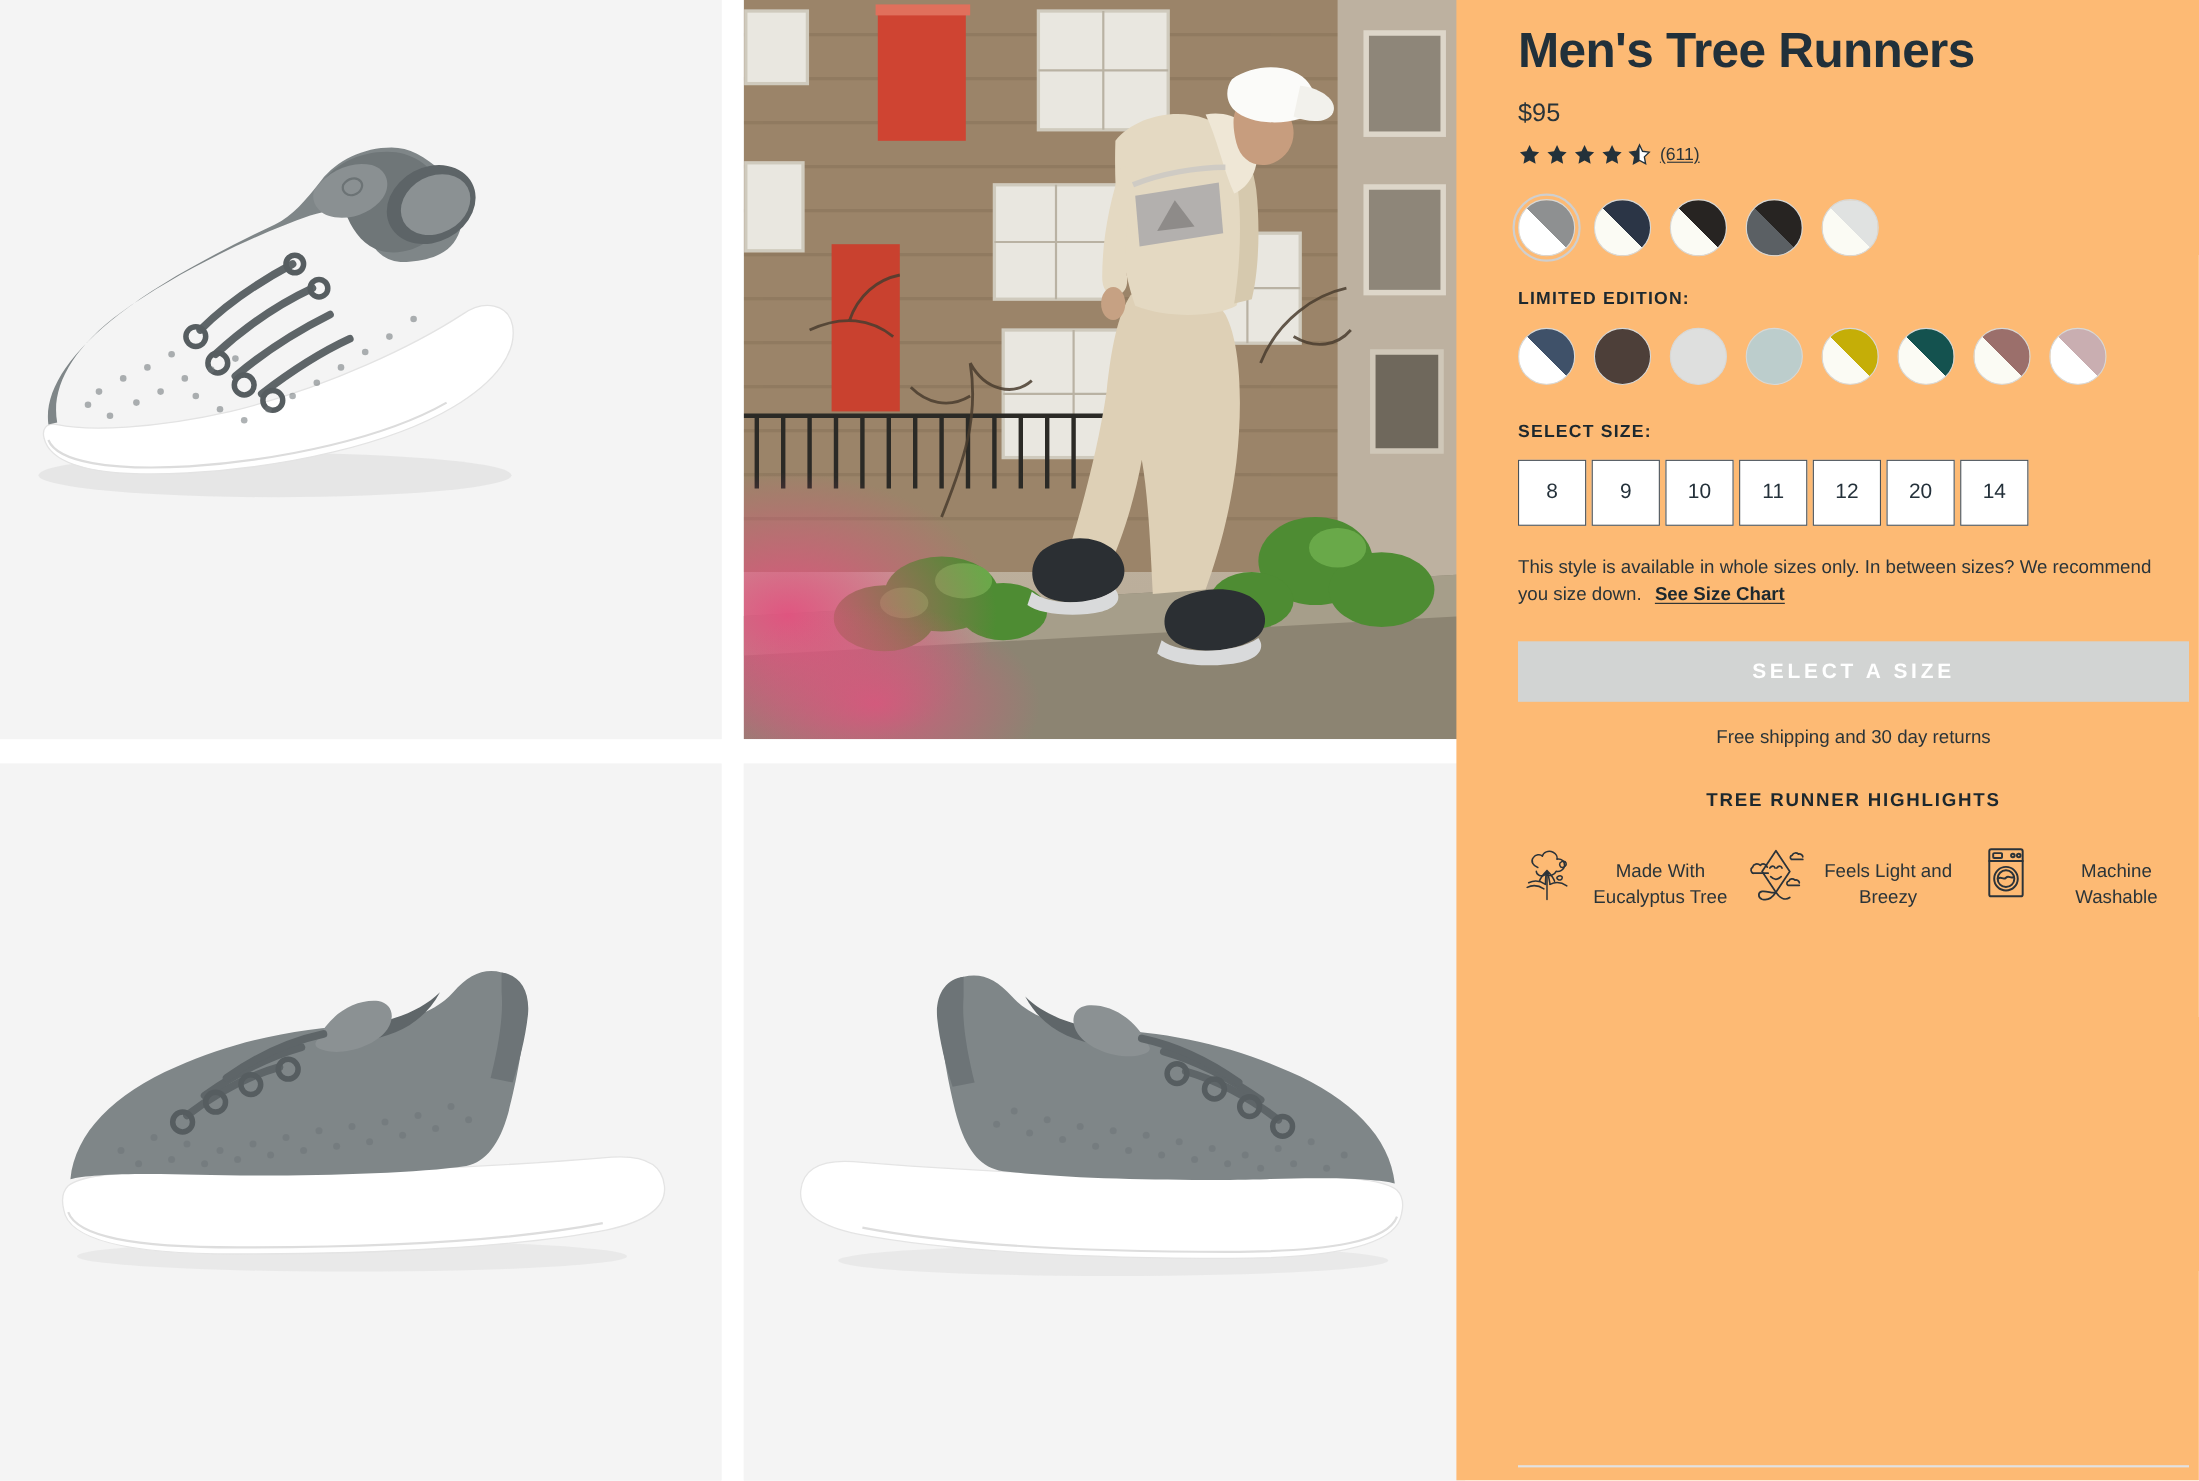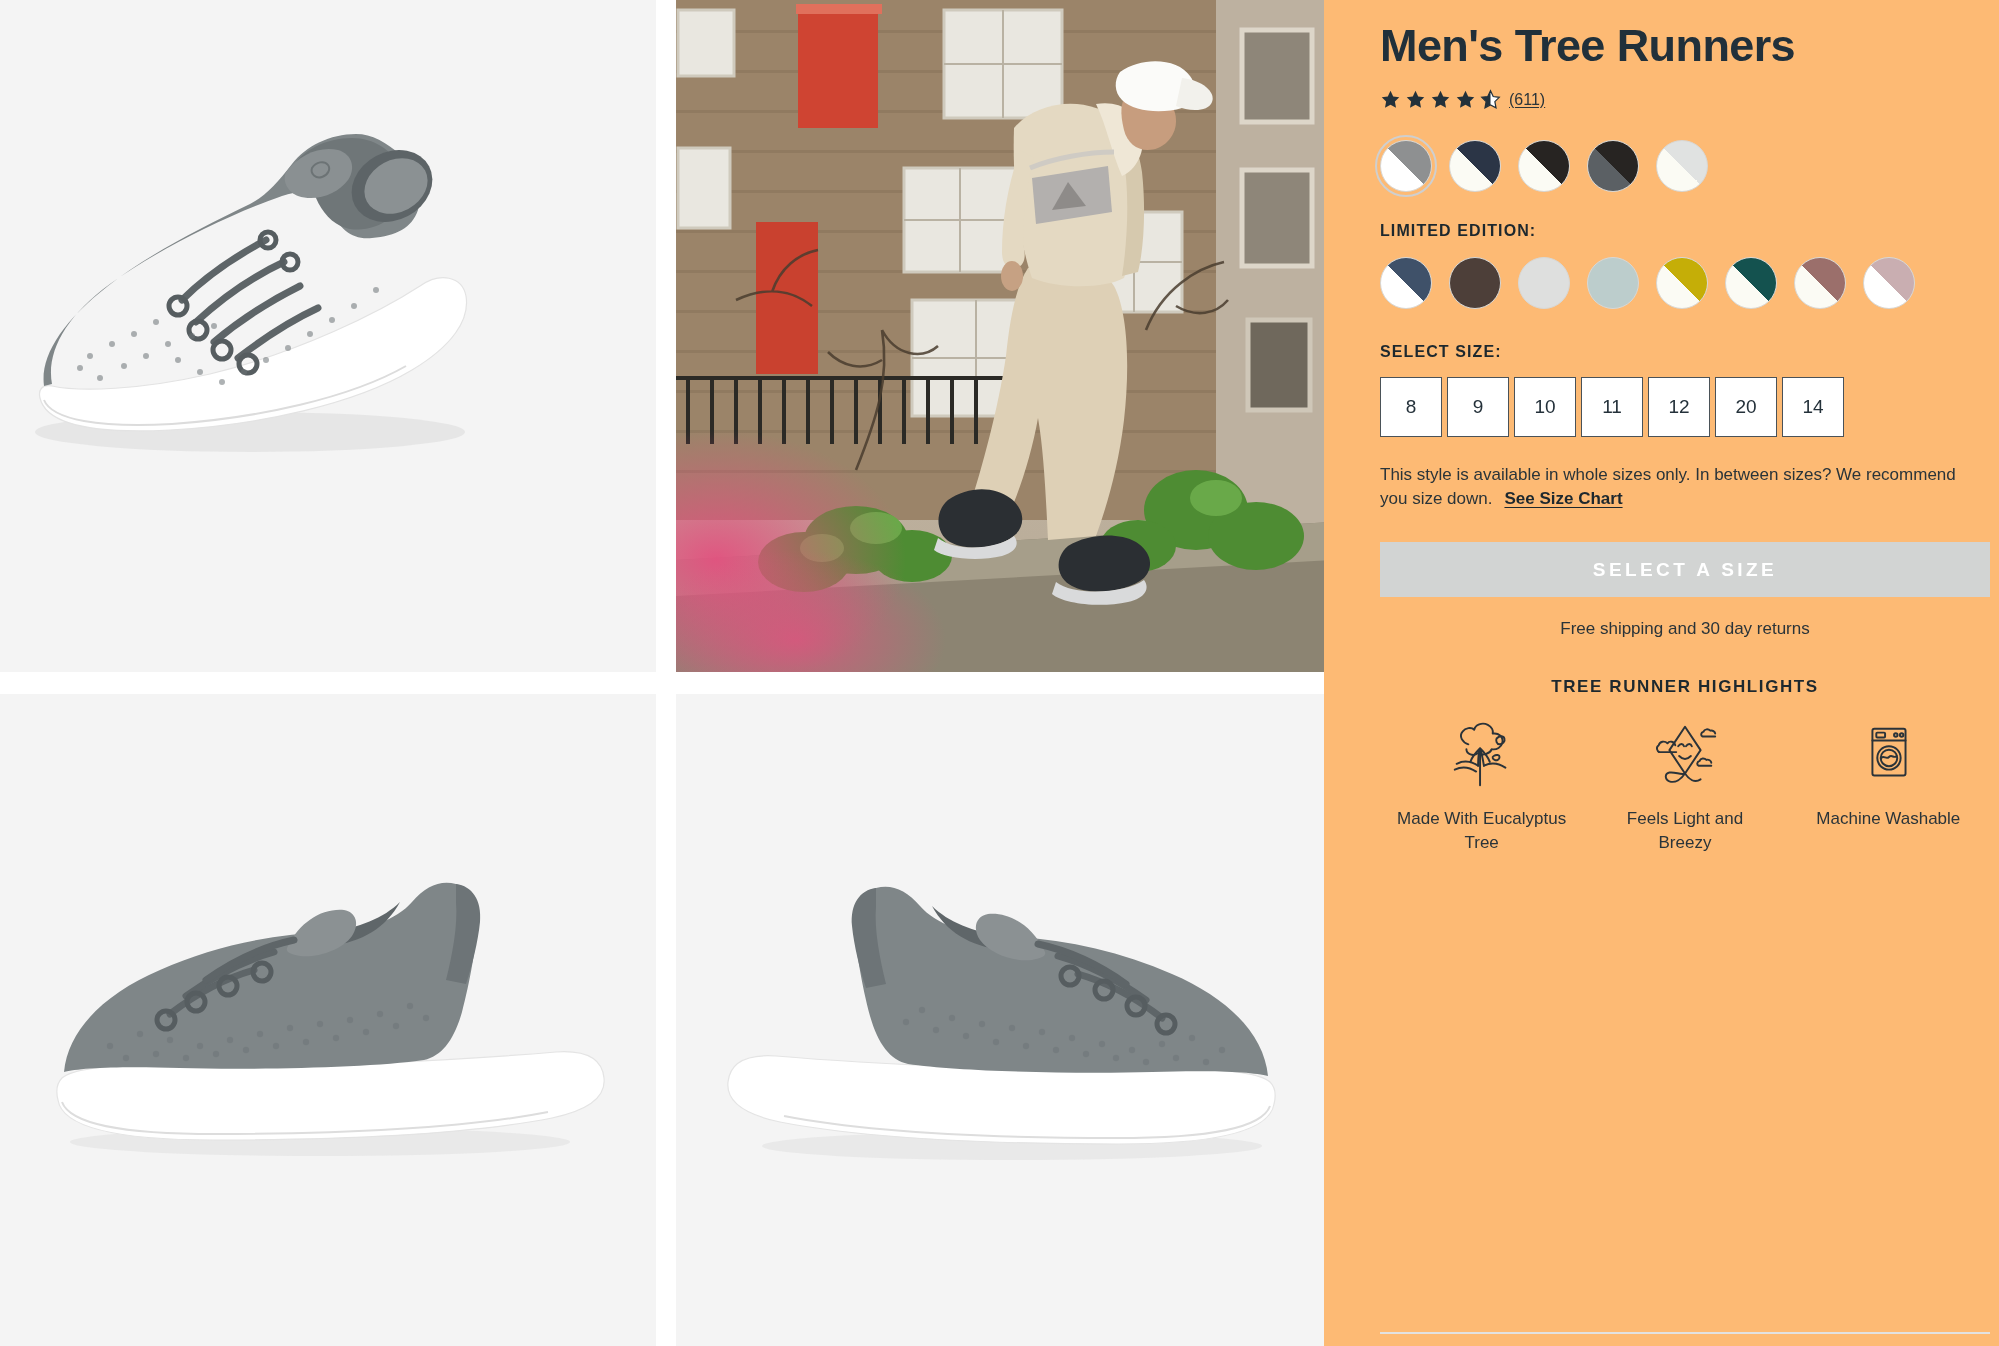--- a/index.html
+++ b/index.html
@@ -92,21 +92,21 @@
     font-family: "Liberation Sans", sans-serif;
     display: flex; align-items: center; justify-content: center; cursor: pointer;
   }
   .ship-note { width: 610px; text-align: center; font-size: 17px; margin-top: 22px; color: #2a3439; }
 
   .highlights-title {
     width: 610px; text-align: center; margin-top: 38px;
     font-size: 17px; font-weight: 700; letter-spacing: 1.6px; color: #1d282e;
   }
   .highlights { width: 610px; display: flex; margin-top: 22px; }
-  .hl { flex: 1; display: flex; flex-direction: column; align-items: center; }
+  .hl { flex: 1; display: flex; flex-direction: row; align-items: center; }
   .hl-icon { width: 78px; height: 74px; }
   .hl-text {
     margin-top: 14px; text-align: center; font-size: 17px;
     line-height: 1.4; color: #2a3439; max-width: 170px;
   }
   .divider {
     position: absolute; left: 56px; bottom: 12px; width: 610px;
     height: 2px; background: #e2e2e2;
   }
 </style>
@@ -391,20 +391,21 @@
             <circle cx="260" cy="336" r="3.2"></circle>
           <circle cx="230" cy="328" r="3.2"></circle>
         </g>
       </svg>
     </div>
   </div>
 
   <div class="panel">
 
     <h1 class="title">Men's Tree Runners</h1>
+    <div class="price">$95</div>
 
     <div class="rating-row">
       <span class="stars">
         <svg class="star" viewBox="0 0 24 24">
             <path d="M12 2 15.1 8.6 22 9.5 17 14.4 18.3 21.5 12 18.1 5.7 21.5 7 14.4 2 9.5 8.9 8.6Z" fill="#23313a"></path>
           </svg>
         <svg class="star" viewBox="0 0 24 24">
             <path d="M12 2 15.1 8.6 22 9.5 17 14.4 18.3 21.5 12 18.1 5.7 21.5 7 14.4 2 9.5 8.9 8.6Z" fill="#23313a"></path>
           </svg>
         <svg class="star" viewBox="0 0 24 24">

